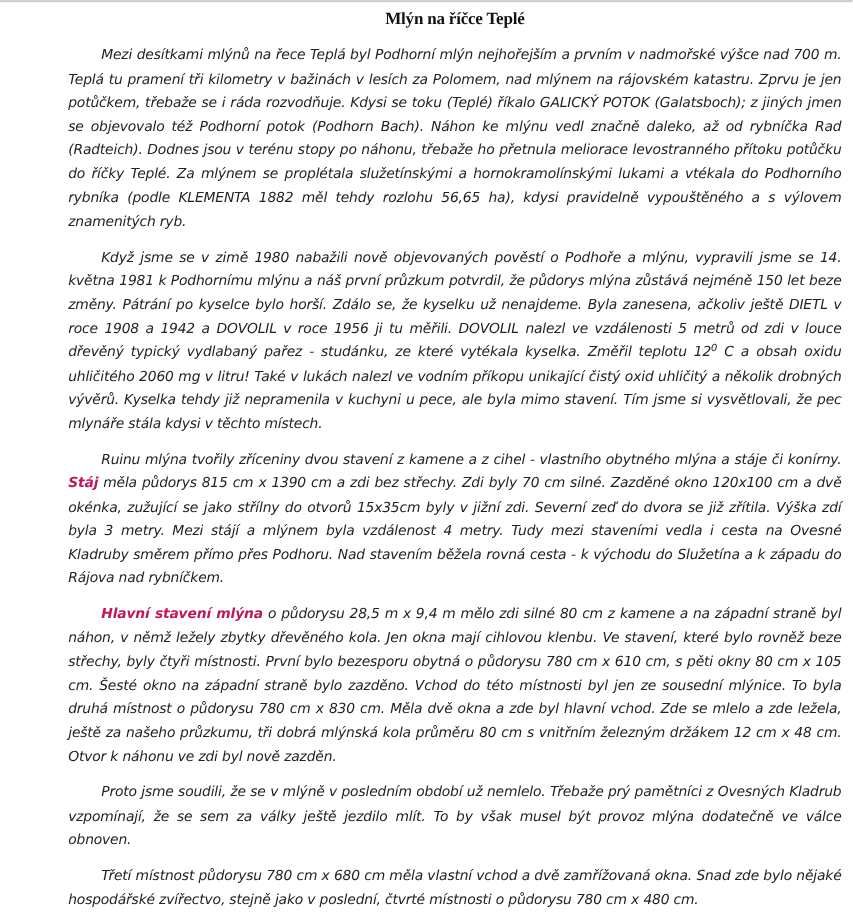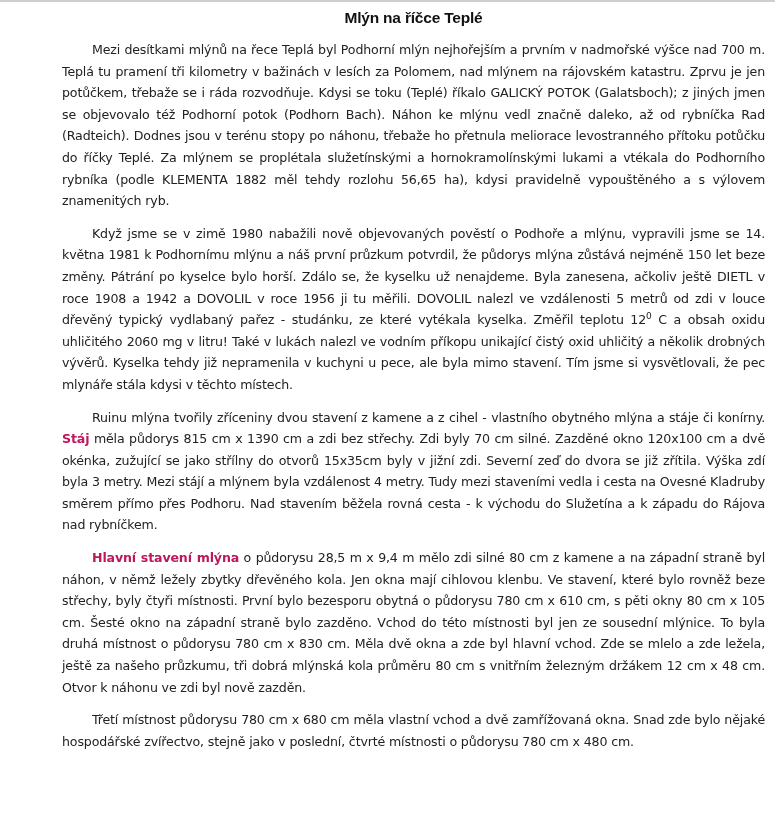--- a/index.html
+++ b/index.html
@@ -16,37 +16,38 @@
       font-family: "DejaVu Sans", "Liberation Sans", sans-serif;
       color: #222222;
     }
     .content {
       position: absolute;
       left: 62px;
       top: 2px;
       width: 703px;
     }
     h2 {
-      font-family: Liberation Sans, sans-serif;
+      font-family: Liberation Serif, serif;
       font-size: 15.5px;
       font-weight: bold;
       text-align: center;
       color: #111111;
       margin: 0;
       letter-spacing: -0.2px;
     }
     h2.first { margin-top: 7px; margin-bottom: 12px; }
     h2.second { margin-top: 26px; margin-bottom: 12px; }
     p {
       font-size: 12.6px;
       line-height: 21.6px;
       margin: 0 0 11px 0;
       text-align: justify;
       text-indent: 30px;
       letter-spacing: -0.15px;
+      font-style: italic;
     }
     sup {
       font-size: 9px;
       line-height: 0;
       vertical-align: super;
     }
     b { color: #be185d; }
   </style>
 </head>
 <body>
@@ -57,16 +58,17 @@
 
   <p>Mezi desítkami mlýnů na řece Teplá byl Podhorní mlýn nejhořejším a prvním v nadmořské výšce nad 700 m. Teplá tu pramení tři kilometry v bažinách v lesích za Polomem, nad mlýnem na rájovském katastru. Zprvu je jen potůčkem, třebaže se i ráda rozvodňuje. Kdysi se toku (Teplé) říkalo GALICKÝ POTOK (Galatsboch); z jiných jmen se objevovalo též Podhorní potok (Podhorn Bach). Náhon ke mlýnu vedl značně daleko, až od rybníčka Rad (Radteich). Dodnes jsou v terénu stopy po náhonu, třebaže ho přetnula meliorace levostranného přítoku potůčku do říčky Teplé. Za mlýnem se proplétala služetínskými a hornokramolínskými lukami a vtékala do Podhorního rybníka (podle KLEMENTA 1882 měl tehdy rozlohu 56,65 ha), kdysi pravidelně vypouštěného a s výlovem znamenitých ryb.</p>
 
 
   <p><span>Když jsme se v zimě 1980 nabažili nově objevovaných pověstí o Podhoře a mlýnu, vypravili jsme se 14. května 1981 k Podhornímu mlýnu a náš první průzkum potvrdil, že půdorys mlýna zůstává nejméně 150 let beze změny. Pátrání po kyselce bylo horší. Zdálo se, že kyselku už nenajdeme. Byla zanesena, ačkoliv ještě DIETL v roce 1908 a 1942 a DOVOLIL v roce 1956 ji tu měřili. DOVOLIL nalezl ve vzdálenosti 5 metrů od zdi v louce dřevěný typický vydlabaný pařez - studánku, ze které vytékala kyselka. Změřil teplotu 12</span><sup>0</sup><span> C a obsah oxidu uhličitého 2060 mg v litru! Také v lukách nalezl ve vodním příkopu unikající čistý oxid uhličitý a několik drobných vývěrů. Kyselka tehdy již nepramenila v kuchyni u pece, ale byla mimo stavení. Tím jsme si vysvětlovali, že pec mlynáře stála kdysi v těchto místech.</span></p>
 
   <p><span>Ruinu mlýna tvořily zříceniny dvou stavení z kamene a z cihel - vlastního obytného mlýna a stáje či konírny. </span><b>Stáj</b><span> měla půdorys 815 cm x 1390 cm a zdi bez střechy. Zdi byly 70 cm silné. Zazděné okno 120x100 cm a dvě okénka, zužující se jako střílny do otvorů 15x35cm byly v jižní zdi. Severní zeď do dvora se již zřítila. Výška zdí byla 3 metry. Mezi stájí a mlýnem byla vzdálenost 4 metry. Tudy mezi staveními vedla i cesta na Ovesné Kladruby směrem přímo přes Podhoru. Nad stavením běžela rovná cesta - k východu do Služetína a k západu do Rájova nad rybníčkem.</span></p>
 
   <p><b>Hlavní stavení mlýna</b><span> o půdorysu 28,5 m x 9,4 m mělo zdi silné 80 cm z kamene a na západní straně byl náhon, v němž ležely zbytky dřevěného kola. Jen okna mají cihlovou klenbu. Ve stavení, které bylo rovněž beze střechy, byly čtyři místnosti. První bylo bezesporu obytná o půdorysu 780 cm x 610 cm, s pěti okny 80 cm x 105 cm. Šesté okno na západní straně bylo zazděno. Vchod do této místnosti byl jen ze sousední mlýnice. To byla druhá místnost o půdorysu 780 cm x 830 cm. Měla dvě okna a zde byl hlavní vchod. Zde se mlelo a zde ležela, ještě za našeho průzkumu, tři dobrá mlýnská kola průměru 80 cm s vnitřním železným držákem 12 cm x 48 cm. Otvor k náhonu ve zdi byl nově zazděn.</span></p>
 
+  <p>Proto jsme soudili, že se v mlýně v posledním období už nemlelo. Třebaže prý pamětníci z Ovesných Kladrub vzpomínají, že se sem za války ještě jezdilo mlít. To by však musel být provoz mlýna dodatečně ve válce obnoven.</p>
 
   <p>Třetí místnost půdorysu 780 cm x 680 cm měla vlastní vchod a dvě zamřížovaná okna. Snad zde bylo nějaké hospodářské zvířectvo, stejně jako v poslední, čtvrté místnosti o půdorysu 780 cm x 480 cm.</p>
 
 </div>
 
 </body></html>

